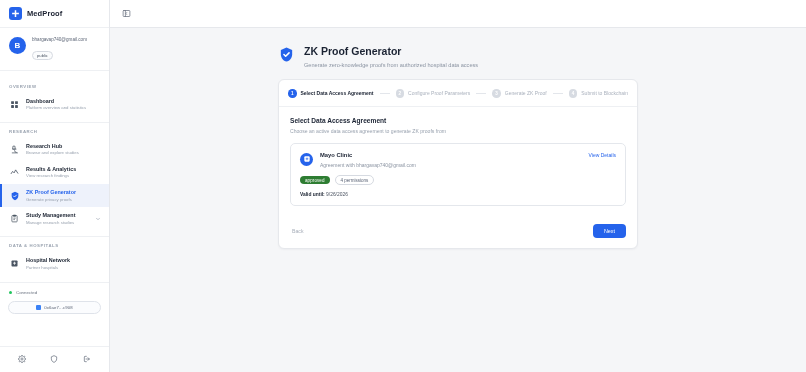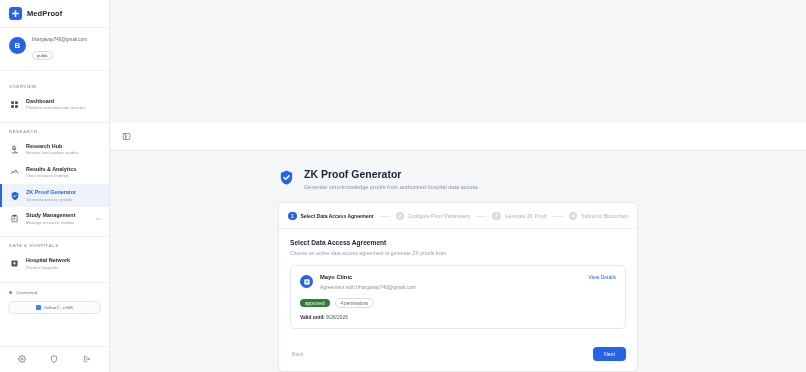--- a/index.html
+++ b/index.html
@@ -2,21 +2,21 @@
 <html><head>
 <meta charset="utf-8">
 <style>
   * { box-sizing: border-box; margin: 0; padding: 0; }
   html, body {
     width: 806px; height: 372px;
     font-family: "Liberation Sans", sans-serif;
     background: #f5f6f8;
     overflow: hidden;
   }
-  .app { display: flex; width: 806px; height: 372px; align-items: flex-end; }
+  .app { display: flex; width: 806px; height: 372px; }
 
   
   .sidebar {
     width: 110px; height: 372px;
     background: #ffffff;
     border-right: 1px solid #e6e8ec;
     display: flex; flex-direction: column;
     flex: 0 0 110px;
   }
   .brand {

